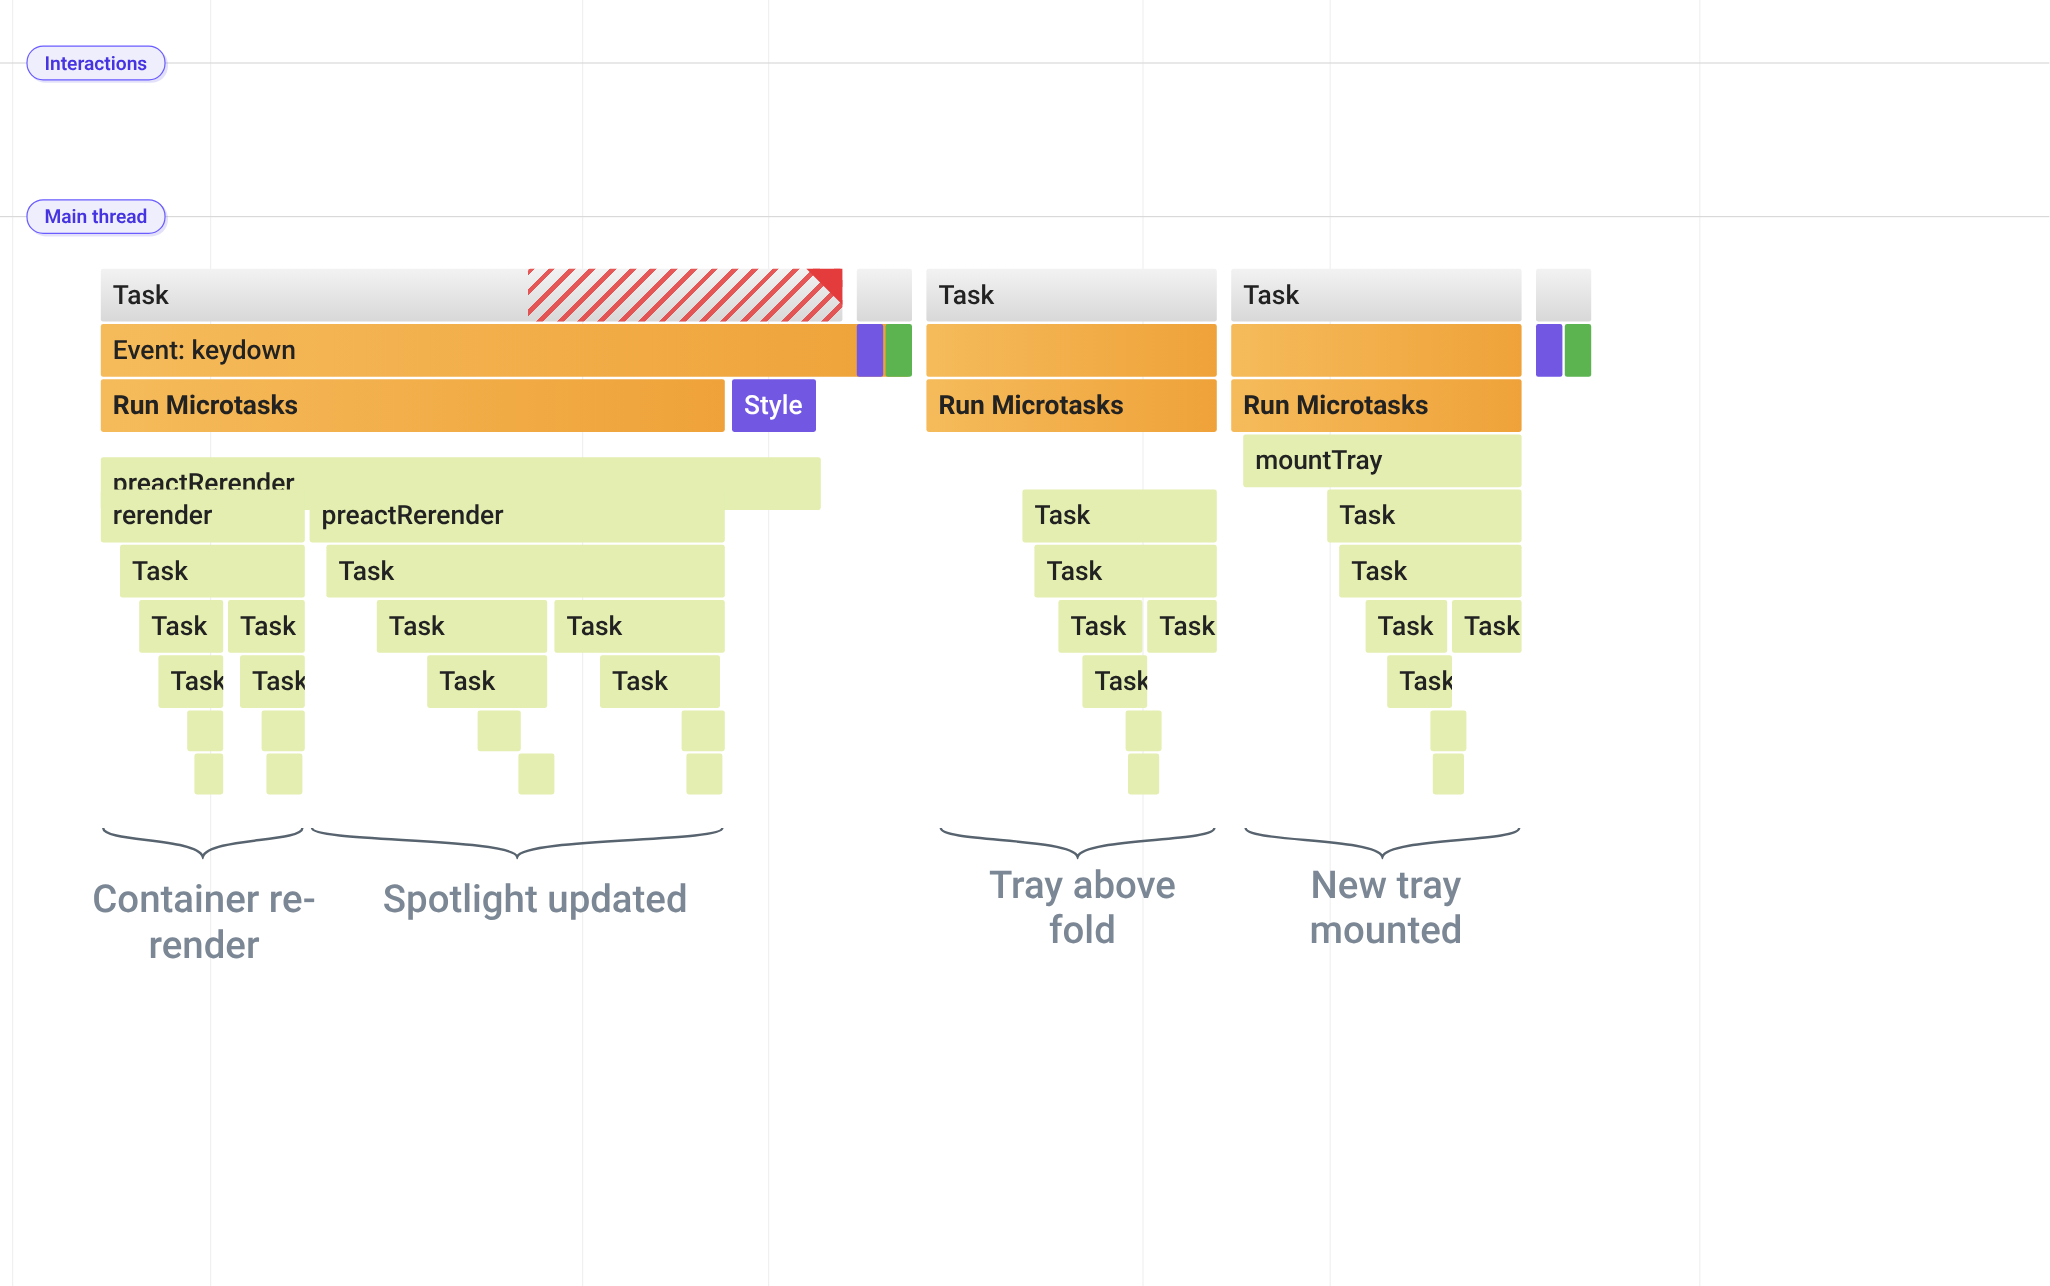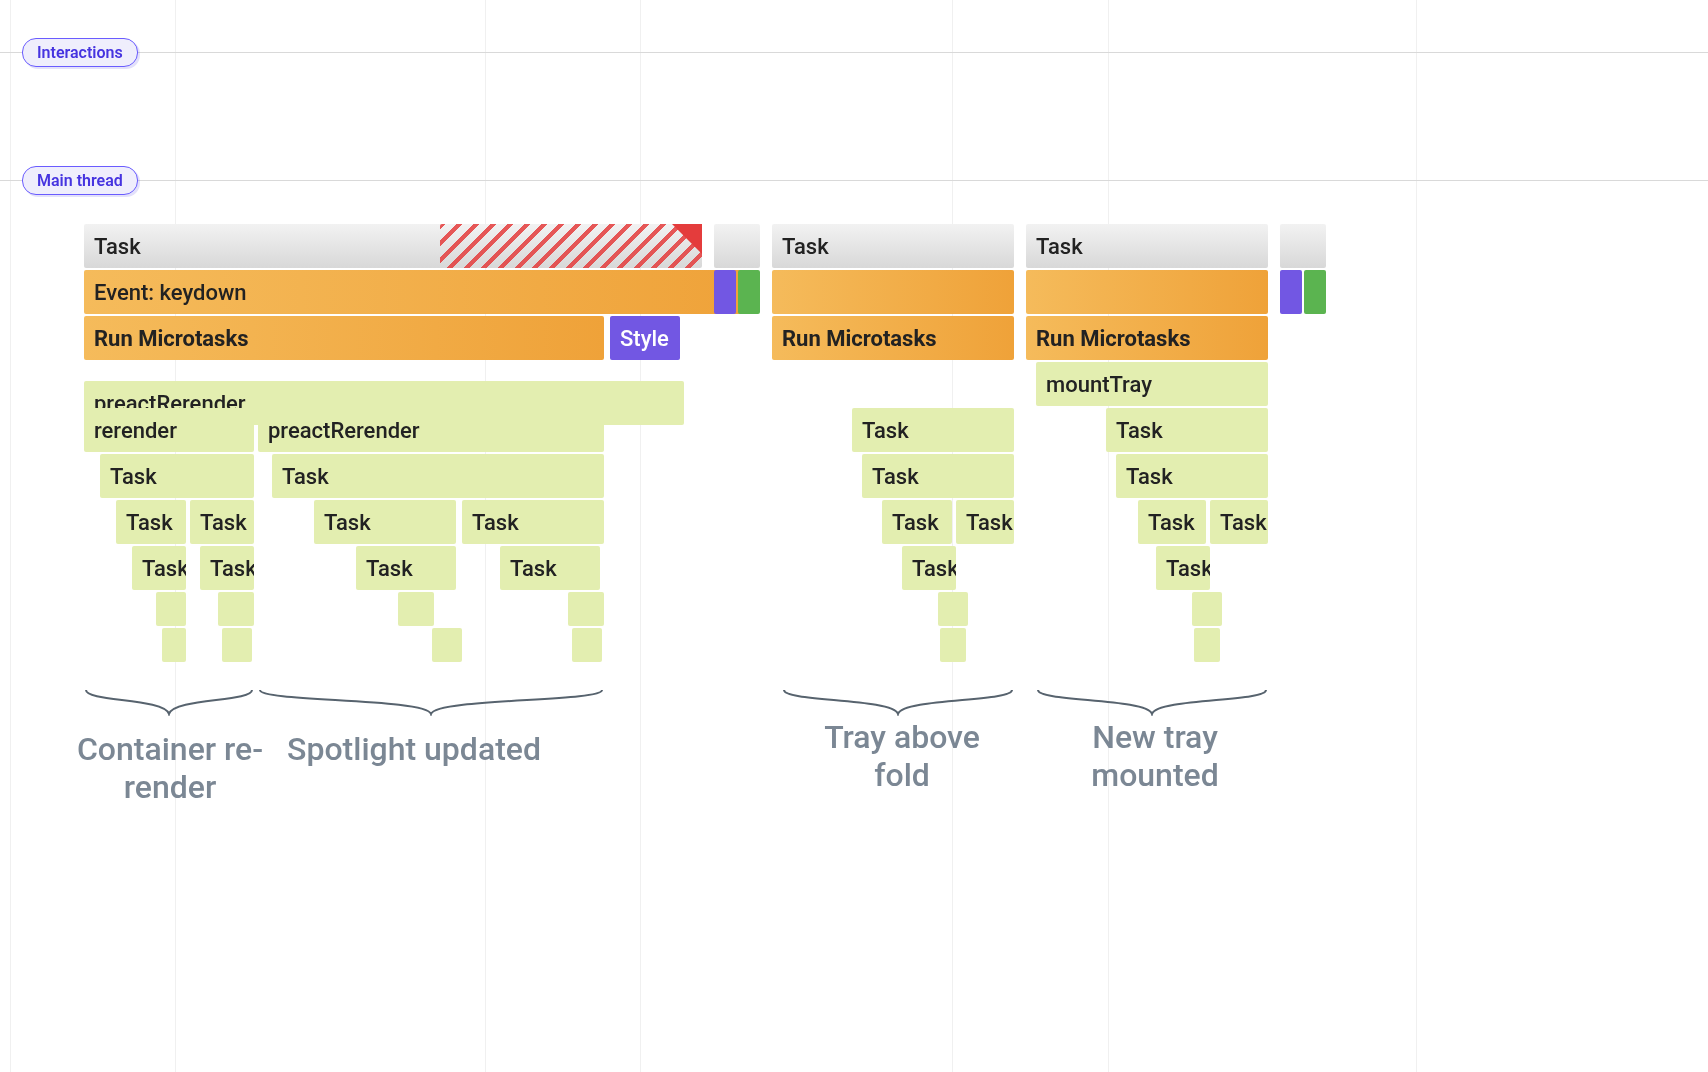--- a/index.html
+++ b/index.html
@@ -181,21 +181,21 @@
         <path d="M2 2 C2 14 80 10 85 26 C90 10 168 14 168 2" fill="none" stroke="#57636e" stroke-width="2"></path>
       </svg>
   </div>
   <div class="brace-label" style="left:60px; top:730px; width:220px">Container re-render</div>
 
   <div class="brace" style="left:258px; top:688px">
     <svg width="346" height="28">
         <path d="M2 2 C2 14 168 10 173 26 C178 10 344 14 344 2" fill="none" stroke="#57636e" stroke-width="2"></path>
       </svg>
   </div>
-  <div class="brace-label" style="left:284px; top:730px; width:260px">Spotlight updated</div>
+  <div class="brace-label" style="left:316px; top:730px; width:260px">Spotlight updated</div>
 
   <div class="brace" style="left:782px; top:688px">
     <svg width="232" height="28">
         <path d="M2 2 C2 14 111 10 116 26 C121 10 230 14 230 2" fill="none" stroke="#57636e" stroke-width="2"></path>
       </svg>
   </div>
   <div class="brace-label" style="left:802px; top:718px; width:200px">Tray above fold</div>
 
   <div class="brace" style="left:1036px; top:688px">
     <svg width="232" height="28">

